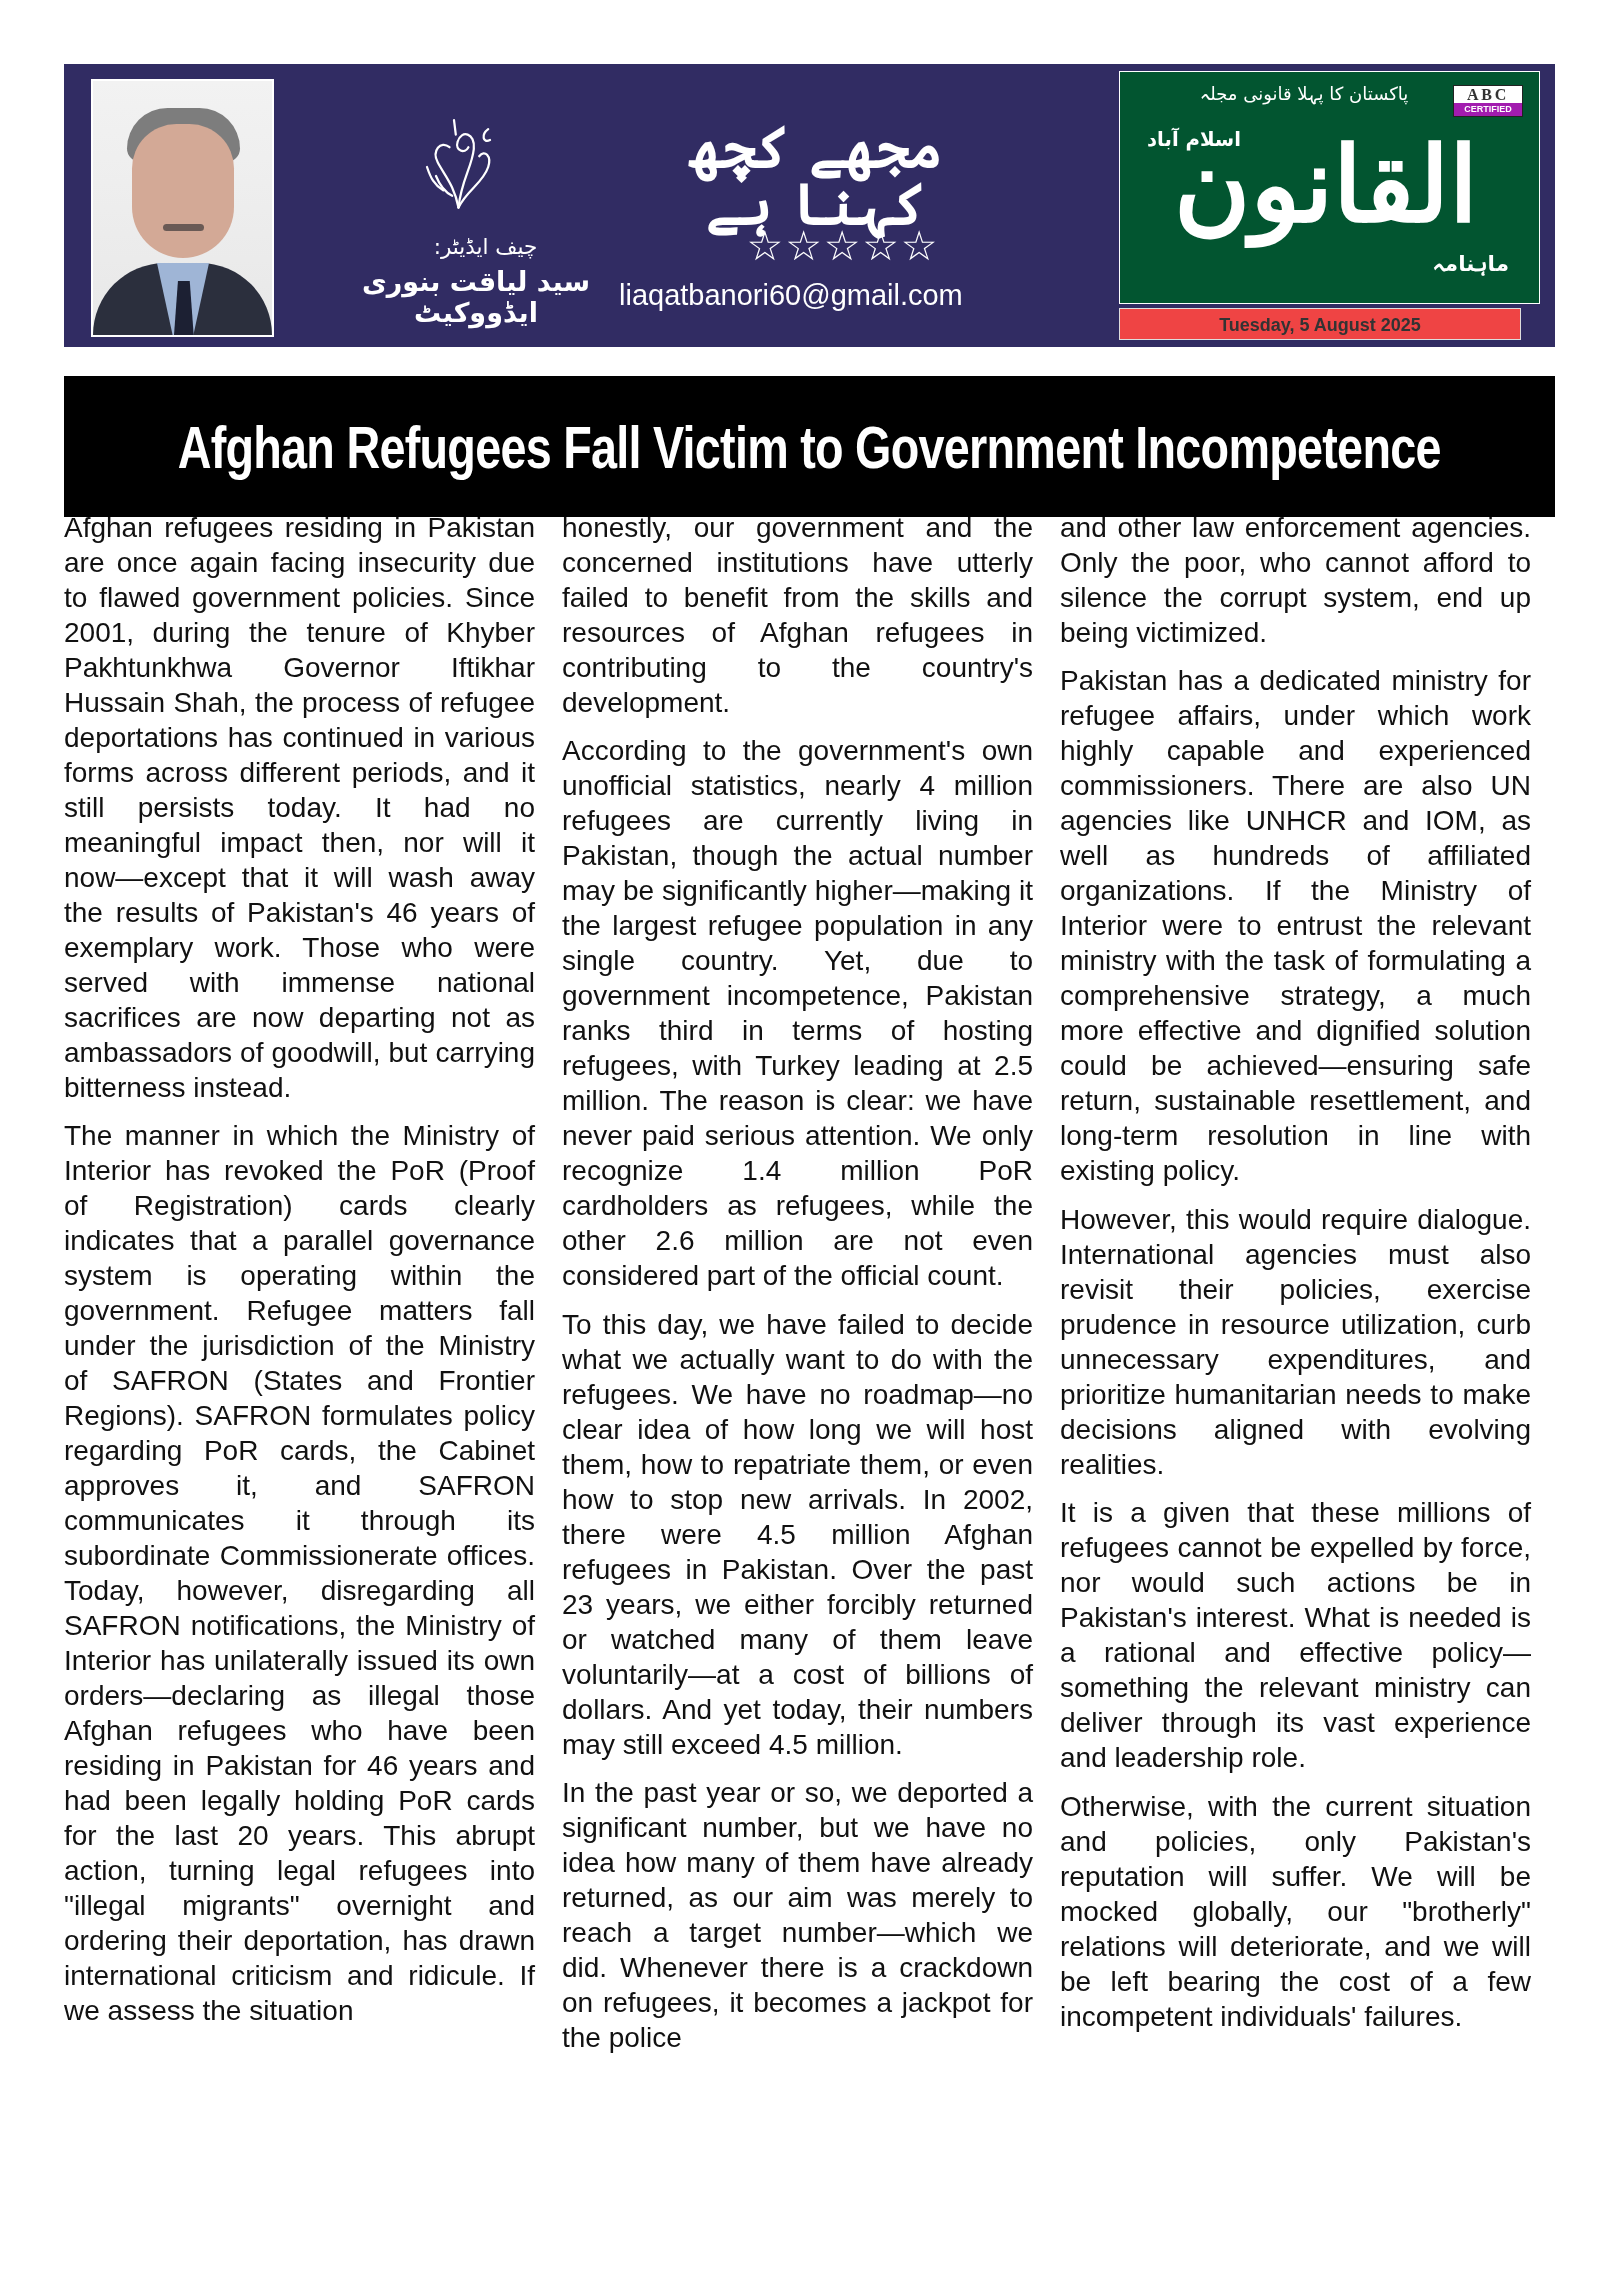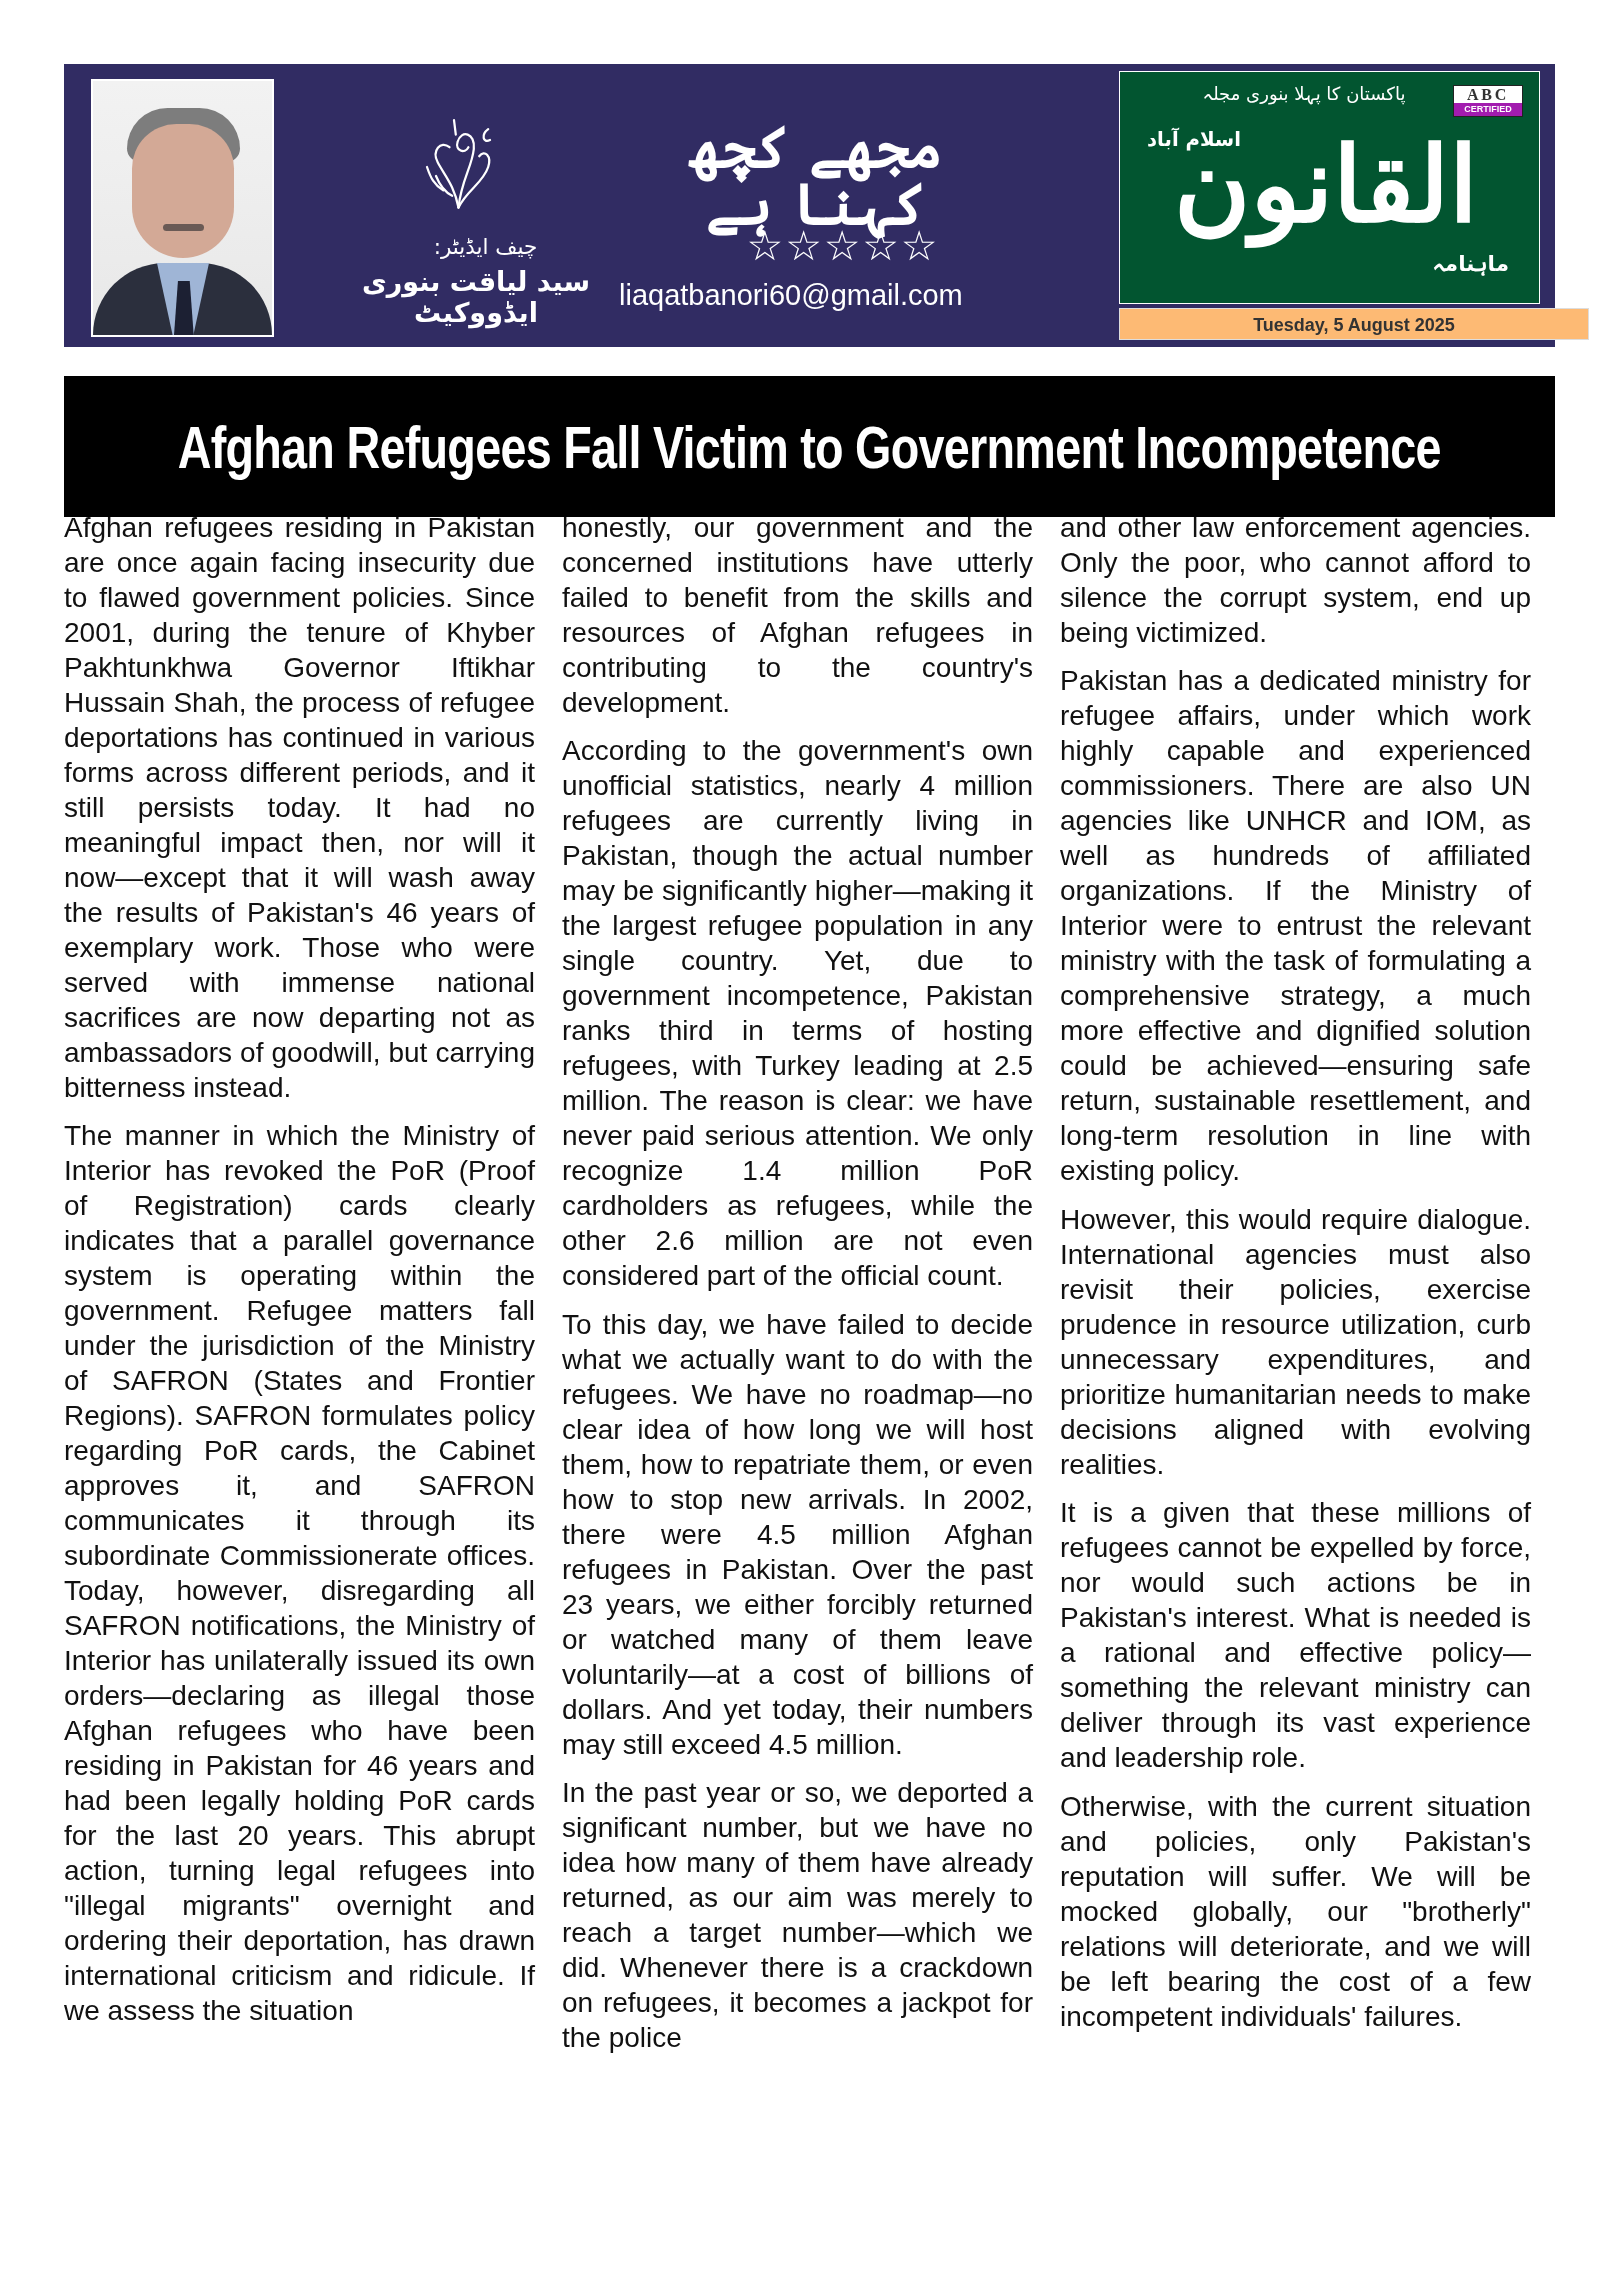--- a/index.html
+++ b/index.html
@@ -26,21 +26,21 @@
     .email { position: absolute; left: 555px; top: 215px; width: 430px; color: #fff; font-family: "Liberation Sans", sans-serif; font-size: 29px; }
 
     .masthead { position: absolute; left: 1055px; top: 7.2px; width: 421px; height: 233px; background: #025530; border: 1.8px solid #ffffff; box-sizing: border-box; }
     .tagline { position: absolute; left: 72px; top: 10.7px; width: 224px; color: #fff; font-family: "DejaVu Sans", sans-serif; font-size: 18px; direction: rtl; text-align: center; }
     .abc-badge { position: absolute; right: 16px; top: 12.5px; width: 68px; background: #fff; border: 1.8px solid #222; text-align: center; line-height: 1; }
     .abc-badge .abc { display: block; font-family: "Liberation Serif", serif; font-weight: bold; font-size: 16px; color: #333; letter-spacing: 2.7px; padding-top: 1.8px; }
     .abc-badge .cert { display: block; background: #a21caf; color: #fff; font-size: 9px; font-weight: bold; padding: 1.8px 0; }
     .brand-name { position: absolute; left: 36px; top: 56px; width: 340px; text-align: center; color: #fff; font-family: "DejaVu Serif", serif; font-weight: bold; font-size: 104px; line-height: 1.1; direction: rtl; }
     .city { position: absolute; left: 27px; top: 56px; color: #fff; font-family: "DejaVu Sans", sans-serif; font-size: 19.7px; font-weight: bold; direction: rtl; }
     .frequency { position: absolute; right: 30px; bottom: 27px; color: #fff; font-family: "DejaVu Sans", sans-serif; font-size: 21.5px; font-weight: bold; direction: rtl; margin-left: 36px; }
-    .date-bar { position: absolute; left: 1055px; top: 244px; width: 470px; height: 32px; background: #fdba74; text-align: center; line-height: 32px; font-weight: bold; color: #333; font-size: 18px; border: 0.9px solid #ddd; box-sizing: border-box; }
+    .date-bar { position: absolute; left: 1055px; top: 244px; width: 402px; height: 32px; background: #ef4444; text-align: center; line-height: 32px; font-weight: bold; color: #333; font-size: 18px; border: 0.9px solid #ddd; box-sizing: border-box; }
 
     
     .headline { position: absolute; left: 64px; top: 376px; width: 1491px; height: 141px; background: #000; display: flex; align-items: center; justify-content: center; }
     .headline h1 { margin: 0; color: #fff; font-family: "Liberation Sans", sans-serif; font-weight: bold; font-size: 57px; letter-spacing: -0.9px; transform: scaleX(0.82) scaleY(1.05); white-space: nowrap; }
 
     
     .article { position: absolute; left: 64px; top: 510px; width: 1493px; height: 1737px; display: flex; gap: 27px; }
     .col { width: 471px; }
     .col p { margin: 0 0 13.4px 0; font-family: "Liberation Sans", sans-serif; font-size: 28px; line-height: 35px; text-align: justify; color: #111; hyphens: none; }
   </style>
@@ -72,21 +72,21 @@
   <div class="editor-label">چیف ایڈیٹر:</div>
   <div class="editor-name">سید لیاقت بنوری ایڈووکیٹ</div>
 
   <div class="column-title">مجھے کچھ کہنا ہے</div>
   <div class="rating">
     <span>☆</span><span>☆</span><span>☆</span><span>☆</span><span>☆</span>
   </div>
   <div class="email">liaqatbanori60@gmail.com</div>
 
   <div class="masthead">
-    <div class="tagline">پاکستان کا پہلا بنوری مجلہ</div>
+    <div class="tagline">پاکستان کا پہلا قانونی مجلہ</div>
     <div class="abc-badge">
       <span class="abc">ABC</span>
       <span class="cert">CERTIFIED</span>
     </div>
     <div class="city">اسلام آباد</div>
     <div class="brand-name">القانون</div>
     <div class="frequency">ماہنامہ</div>
   </div>
   <div class="date-bar">Tuesday, 5 August 2025</div>
 </div>

